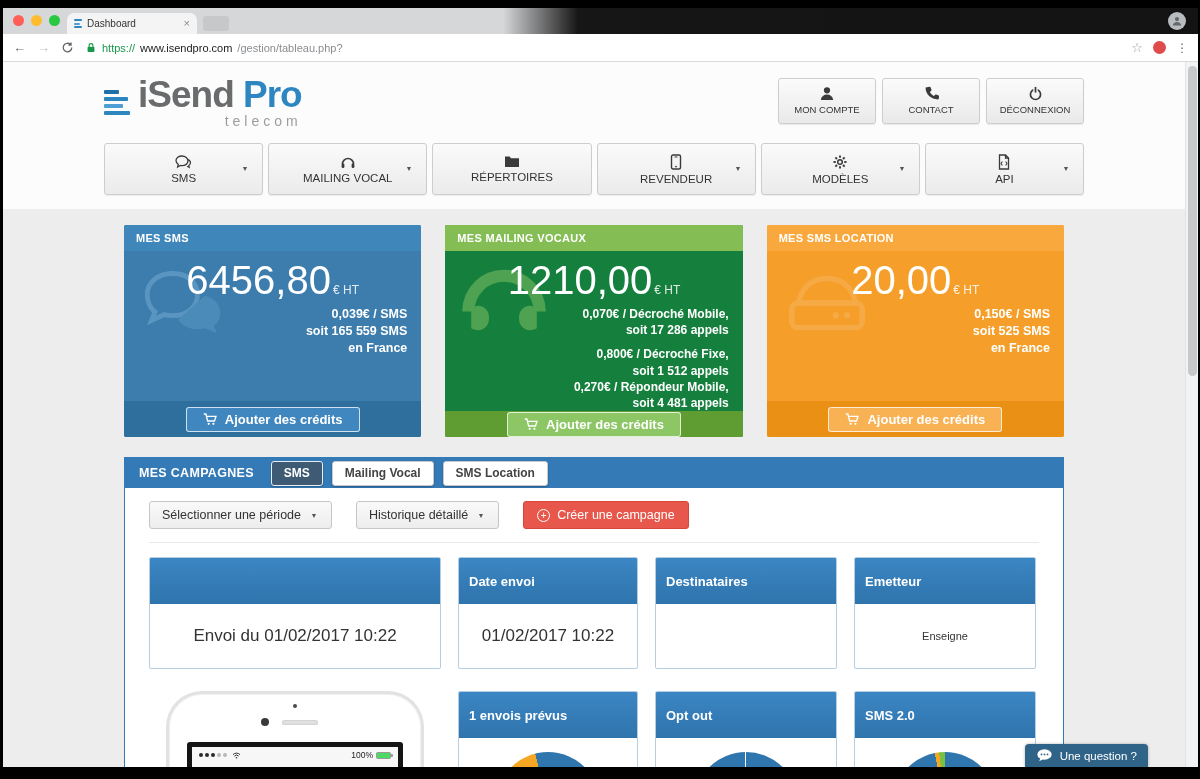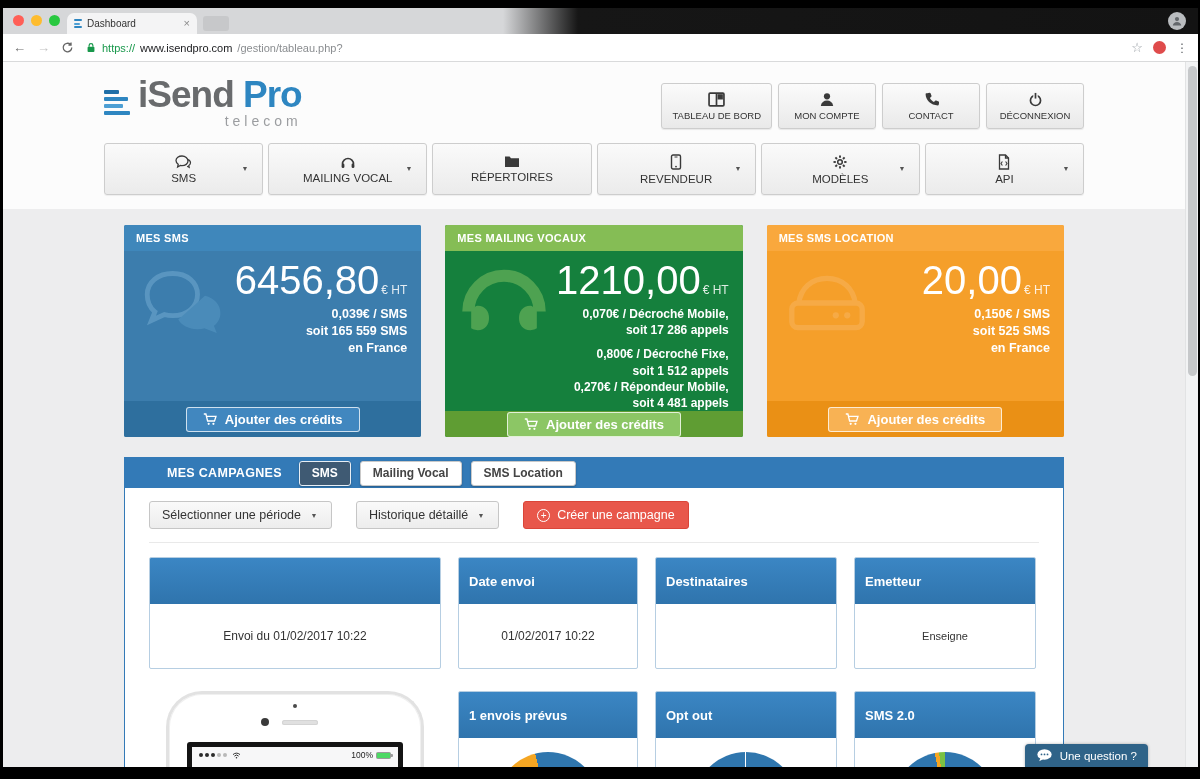--- a/index.html
+++ b/index.html
@@ -30,21 +30,21 @@
 
   
   .content { flex:1 1 auto; background:#ededee; position:relative; overflow:hidden; }
   .scrollwrap { position:absolute; inset:0 13px 0 0; overflow:hidden; }
   .scrollbar { position:absolute; top:0; right:0; bottom:0; width:13px; background:#f2f3f4; border-left:1px solid #e2e3e4; }
   .scroll-thumb { position:absolute; top:4px; left:2px; width:9px; height:310px; border-radius:5px; background:#c6c8ca; }
 
   .header-band { background:#fcfcfc; padding:10px 0 14px; }
   .page { width:980px; margin:0 auto; }
 
-  .hdr-row { display:flex; justify-content:space-between; align-items:flex-end; }
+  .hdr-row { display:flex; justify-content:space-between; align-items:center; }
   .logo { display:flex; gap:8px; padding-top:4px; }
   .logo-bars { display:flex; flex-direction:column; gap:3px; align-items:flex-start; margin-top:14px; }
   .logo-bars span { height:4px; border-radius:1px; display:block; }
   .lb1{width:15px;background:#1f6fa8}.lb2{width:24px;background:#2e86c1}.lb3{width:19px;background:#4d9fd4}.lb4{width:26px;background:#2e86c1}
   .logo-textcol { display:flex; flex-direction:column; }
   .logo-line1 { font-size:37px; font-weight:bold; color:#696b6d; letter-spacing:-1px; line-height:1; }
   .logo-line1 .pro { color:#2e86c1; }
   .logo-telecom { align-self:flex-end; font-size:14px; color:#9b9da0; letter-spacing:4px; margin-top:0; }
 
   .hnav { display:flex; gap:6px; }
@@ -54,54 +54,54 @@
   .menu-row { display:flex; gap:5px; margin-top:14px; }
   .mbtn { flex:1; height:52px; background:linear-gradient(#fafafa,#ebebeb); border:1px solid #cdcdcd; border-radius:3px; position:relative; display:flex; flex-direction:column; align-items:center; justify-content:center; gap:3px; font-size:11.5px; color:#333; box-shadow:0 1px 1px rgba(0,0,0,.06); }
   .mbtn .caret { position:absolute; right:12px; top:50%; transform:translateY(-50%) scale(.7); color:#555; font-size:10px; }
 
   
   .main-gray { padding-top:16px; }
   .cards-row { width:940px; margin:0 auto; display:flex; gap:24px; }
   .ccard { flex:1; height:212px; border-radius:2px; color:#fff; display:flex; flex-direction:column; position:relative; overflow:hidden; }
   .ccard-head { height:26px; line-height:26px; padding:0 12px; font-size:11px; font-weight:bold; letter-spacing:.3px; }
   .ccard-body { flex:1; text-align:right; padding:8px 14px 0; position:relative; z-index:1; }
-  .amount { font-size:40px; line-height:1.05; }
+  .amount { font-size:40px; line-height:1.05;text-align:center; }
   .amount .unit { font-size:12px; margin-left:2px; opacity:.85; }
   .clines { margin-top:5px; font-size:12.5px; font-weight:bold; line-height:1.35; }
   .ccard-foot { height:36px; display:flex; align-items:center; justify-content:center; }
   .foot-btn { display:flex; align-items:center; gap:8px; border:1px solid rgba(255,255,255,.75); border-radius:3px; padding:4px 16px; font-size:13px; font-weight:bold; color:#fff; }
   .watermark { position:absolute; z-index:0; opacity:.45; }
 
   .ccard.blue  .ccard-head{background:#3f87bb} .ccard.blue{background:#3c7dad}  .ccard.blue .ccard-foot{background:#2e6f9e}  .ccard.blue .foot-btn{background:#4187bf}
   .ccard.green .ccard-head{background:#85bd55} .ccard.green{background:#15803d} .ccard.green .ccard-foot{background:#5f9d33} .ccard.green .foot-btn{background:#8cc665}
   .ccard.orange .ccard-head{background:#f9a83d} .ccard.orange{background:#f59f2a} .ccard.orange .ccard-foot{background:#ea9015} .ccard.orange .foot-btn{background:#f8b254}
   .ccard.green .clines { font-size:12px; }
   .ccard.green .cline:nth-of-type(3) { margin-top:8px; }
   .ccard.blue .amount, .ccard.green .amount, .ccard.orange .amount { font-weight:normal; }
 
   
   .panel { width:940px; margin:20px auto 0; background:#fff; border:1px solid #337ab7; }
   .panel-head { background:#337ab7; height:30px; display:flex; align-items:center; padding:0 14px; gap:9px; }
-  .panel-title { color:#fff; font-weight:bold; font-size:12.5px; letter-spacing:.3px; margin-right:8px;margin-left:28px; }
+  .panel-title { color:#fff; font-weight:bold; font-size:12.5px; letter-spacing:.3px; margin-right:8px; }
   .ptab { height:25px; display:flex; align-items:center; padding:0 12px; border-radius:3px; font-size:12px; font-weight:bold; box-shadow:0 1px 2px rgba(0,0,0,.25); }
   .ptab.active { background:#3f5a73; color:#fff; border:1px solid #e8eef4; }
   .ptab.idle { background:#fff; color:#444; border:1px solid #c9c9c9; }
 
   .panel-body { padding:13px 24px 0; }
   .actions { display:flex; gap:24px; }
   .drop { display:flex; align-items:center; gap:8px; background:linear-gradient(#fafafa,#ededed); border:1px solid #c6c6c6; border-radius:3px; padding:6px 12px; font-size:12.5px; color:#333; }
   .drop .caret { transform:scale(.7); color:#555; font-size:10px; }
   .create { display:flex; align-items:center; gap:7px; background:#e8574b; border:1px solid #da4539; border-radius:3px; padding:6px 13px; font-size:12.5px; color:#fff; }
   .plus-circle { width:13px; height:13px; border:1px solid #fff; border-radius:50%; font-size:10px; line-height:11px; text-align:center; }
   .sep { border-top:1px solid #e9e9e9; margin-top:13px; }
 
   .grid { display:grid; grid-template-columns:292px 180px 182px 182px; column-gap:17px; row-gap:22px; padding-top:14px; }
   .cell { border:1px solid #b6cee2; border-radius:2px; background:#fff; overflow:hidden; }
   .cell-head { background:linear-gradient(#3b86c4,#2f74ad); height:46px; display:flex; align-items:center; padding:0 10px; color:#fff; font-weight:bold; font-size:13px; }
-  .cell-body { height:64px; display:flex; align-items:center; justify-content:center; font-size:12px; color:#333; }
+  .cell-body { height:64px; display:flex; align-items:center; justify-content:center; font-size:17px; color:#333; }
   .cell-body.small { font-size:11px; }
   .cell2 .cell-body2 { height:120px; }
   .donut { width:104px; height:104px; border-radius:50%; margin:14px auto 0; position:relative; }
   .donut::after { content:""; position:absolute; left:50%; top:50%; width:40px; height:40px; margin:-20px 0 0 -20px; border-radius:50%; background:#fff; }
 
   
   .phone-cell { display:flex; justify-content:center; }
   .phone { width:258px; height:140px; background:#fff; border:3px solid #e2e2e2; border-bottom:none; border-radius:36px 36px 0 0; position:relative; box-shadow:0 0 0 1px #f0f0f0 inset; }
   .p-dot-top { position:absolute; top:10px; left:50%; margin-left:-2px; width:4px; height:4px; border-radius:50%; background:#4a4a4a; }
   .p-cam { position:absolute; top:24px; left:92px; width:8px; height:8px; border-radius:50%; background:#3a3a3a; }
@@ -186,28 +186,20 @@
                   <span class="lb3"></span>
                   <span class="lb4"></span>
               </span>
               <span class="logo-textcol">
                 <span class="logo-line1"><span>iSend</span><span class="pro"> Pro</span></span>
                 <span class="logo-telecom">telecom</span>
               </span>
             </div>
 
             <div class="hnav">
-              <div class="hbtn">
-                <svg width="17" height="15" viewBox="0 0 16 14">
-                    <rect x="1" y="1" width="14" height="12" rx="1" fill="none" stroke="#3a3a3a" stroke-width="1.6"></rect>
-                    <path d="M8 1v12" stroke="#3a3a3a" stroke-width="1.6"></path>
-                    <rect x="9" y="2" width="5" height="5" fill="#3a3a3a"></rect>
-                  </svg>
-                <span>TABLEAU DE BORD</span>
-              </div>
               <div class="hbtn">
                 <svg width="16" height="15" viewBox="0 0 16 15">
                     <circle cx="8" cy="4.3" r="3.1" fill="#3a3a3a"></circle>
                     <path d="M1.8 14c.5-3.5 3-5.4 6.2-5.4s5.7 1.9 6.2 5.4z" fill="#3a3a3a"></path>
                   </svg>
                 <span>MON COMPTE</span>
               </div>
               <div class="hbtn">
                 <svg width="15" height="15" viewBox="0 0 16 16">
                     <path d="M3.4 1.3l2.5-.5c.5-.1.9.2 1.1.6l1 2.6c.1.4 0 .8-.3 1.1L6.3 6.4c.9 1.9 2.4 3.4 4.3 4.3l1.3-1.4c.3-.3.7-.4 1.1-.3l2.6 1c.4.2.7.6.6 1.1l-.5 2.5c-.1.4-.5.7-.9.7C7.4 14.3 1.7 8.6 1.7 2.2c0-.4.3-.8.7-.9z" fill="#3a3a3a"></path>

